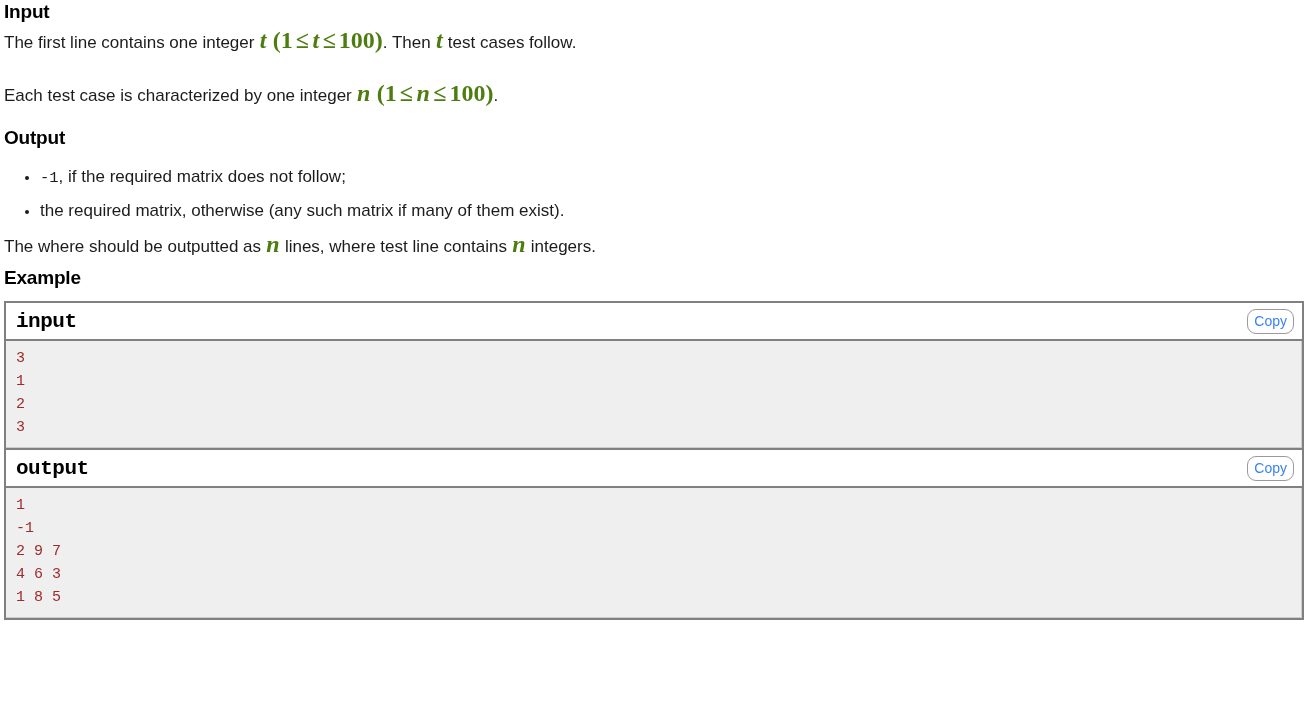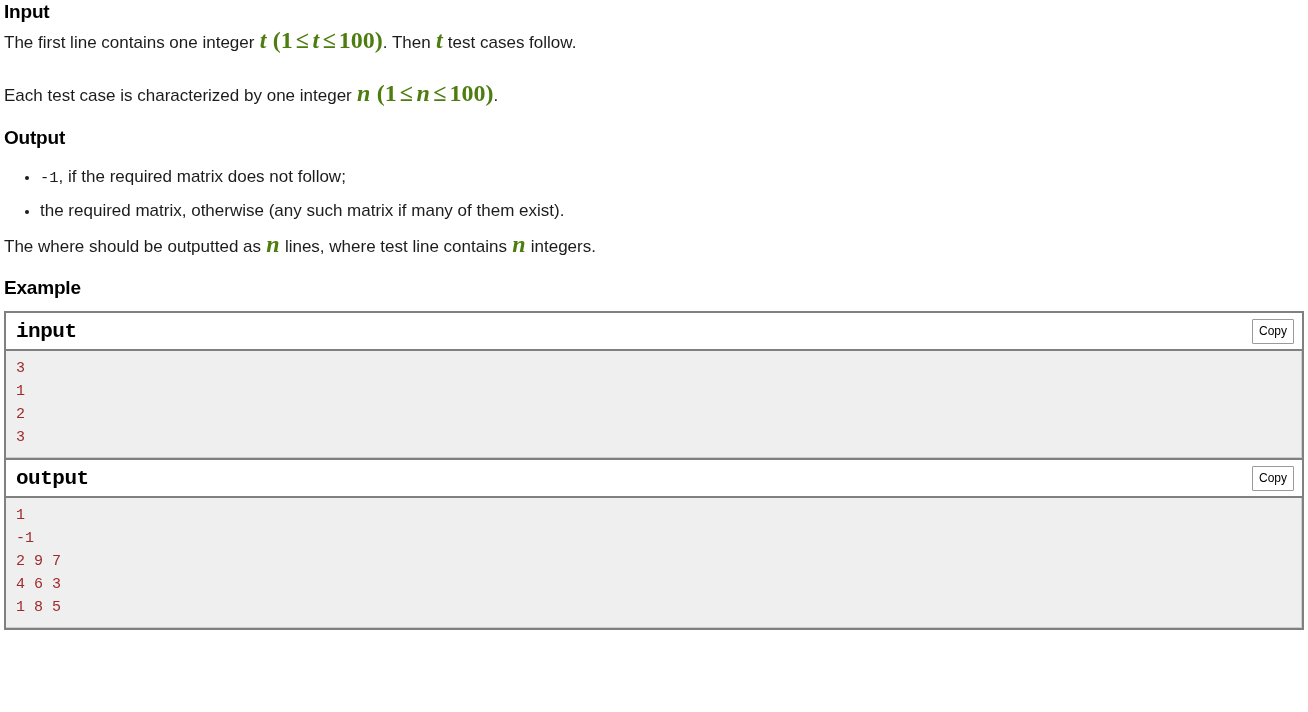--- a/index.html
+++ b/index.html
@@ -26,21 +26,21 @@
     font-size: 19px;
     font-weight: bold;
     color: #000000;
     margin: 0 0 5px 0;
     padding: 0;
     line-height: 24px;
     letter-spacing: -0.2px;
   }
 
   .section-title.output-title { margin-top: 19px; }
-  .section-title.example-title { margin-top: 18px; }
+  .section-title.example-title { margin-top: 8px; }
 
   p.para {
     font-size: 17px;
     line-height: 22px;
     margin: 0 0 0 0;
     padding: 0;
     color: #1c1c1c;
   }
   p.para + p.para { margin-top: 28px; }
 
@@ -109,27 +109,27 @@
     top: 6px;
     line-height: 26px;
     letter-spacing: -0.5px;
   }
   .copy-btn {
     position: absolute;
     right: 8px;
     top: 6px;
     border: 1px solid #9a9a9a;
     background: #ffffff;
-    color: #000000;
+    color: #3b82f6;
     font-family: "Liberation Sans", sans-serif;
-    font-size: 12px;
+    font-size: 14px;
     line-height: 17px;
     padding: 3px 6px 3px 6px;
     cursor: pointer;
-    border-radius: 1px;
+    border-radius: 9px;
   }
 
   pre.io-content {
     margin: 0;
     background: #efefef;
     border-right: 1px solid #cdcdcd;
     border-bottom: 1px solid #cdcdcd;
     color: #9e2b2b;
     font-family: "Liberation Mono", "DejaVu Sans Mono", monospace;
     font-size: 15px;

